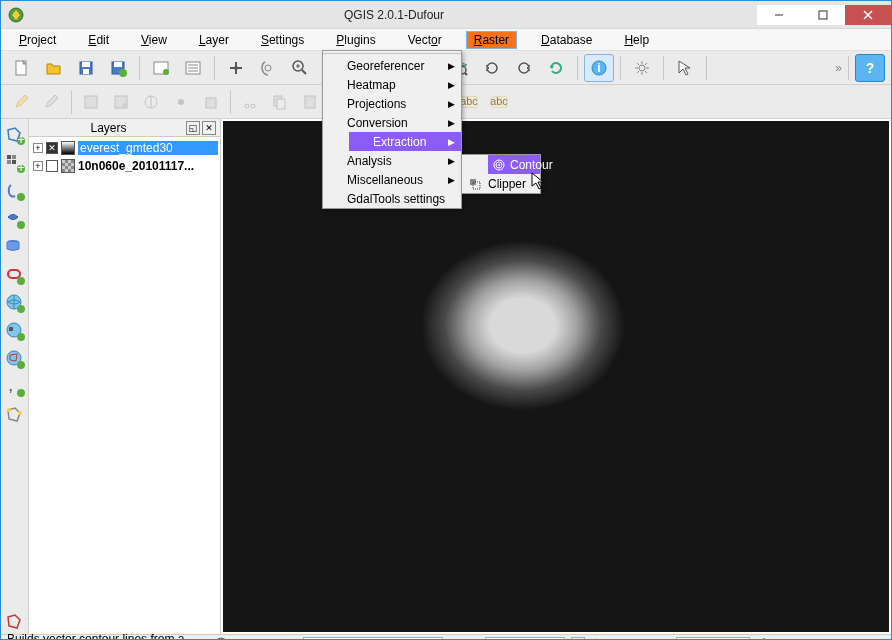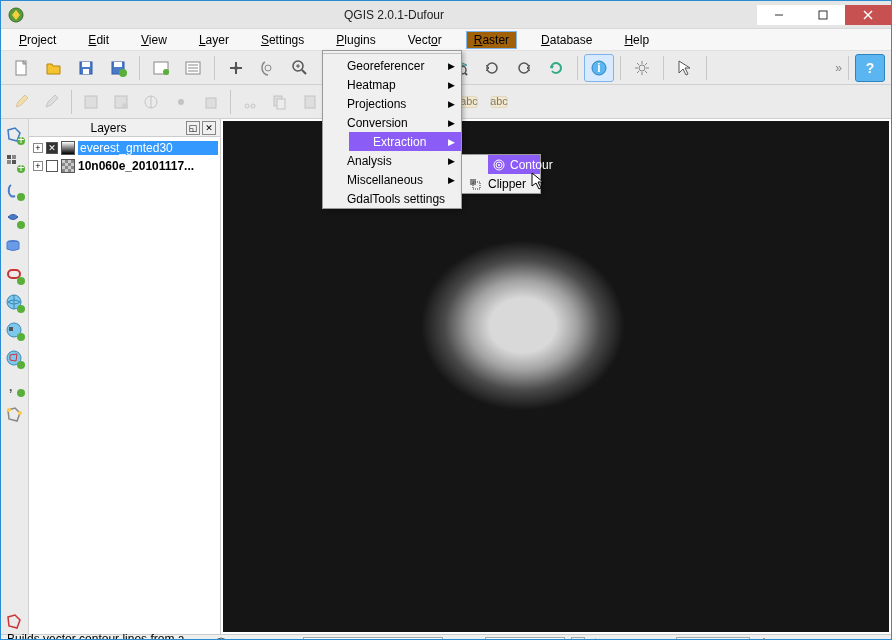--- a/index.html
+++ b/index.html
@@ -7,21 +7,21 @@
 .titlebar { height: 28px; background: #e5e5e5; display: flex; align-items: center; border-bottom: 1px solid #d9d9d9; }
 .titlebar .app-icon { width: 18px; height: 18px; margin: 0 6px; }
 .titlebar .title { flex: 1; text-align: center; color: #222; }
 .win-btns { display: flex; }
 .win-btn { width: 44px; height: 20px; display: flex; align-items: center; justify-content: center; cursor: default; }
 .win-btn.close { background: #c75050; color: #fff; width: 46px; height: 20px; }
 .win-btn.min, .win-btn.max { background: #fff; }
 .menubar { height: 22px; background: #f7f7f7; display: flex; align-items: center; padding: 0 10px; gap: 16px; border-bottom: 1px solid #e0e0e0; }
 .menu-item { padding: 2px 8px; cursor: default; }
 .menu-item .ul { text-decoration: underline; }
-.menu-item.active { background: #a16207; border: 1px solid #7eb4ea; padding: 1px 7px; }
+.menu-item.active { background: #f97316; border: 1px solid #7eb4ea; padding: 1px 7px; }
 .toolbar { height: 34px; background: #ebebeb; display: flex; align-items: center; padding: 2px 6px; gap: 2px; border-bottom: 1px solid #d0d0d0; }
 .tb-btn { width: 30px; height: 28px; display: flex; align-items: center; justify-content: center; border: 1px solid transparent; border-radius: 3px; cursor: default; }
 .tb-sep { width: 1px; height: 24px; background: #c8c8c8; margin: 0 4px; }
 .icon { width: 18px; height: 18px; display: inline-block; }
 .body-area { display: flex; height: 515px; }
 .side-toolbar { width: 28px; background: #ebebeb; border-right: 1px solid #d0d0d0; display: flex; flex-direction: column; align-items: center; gap: 4px; padding-top: 4px; }
 .side-btn { width: 24px; height: 24px; display: flex; align-items: center; justify-content: center; }
 .layers-panel { width: 192px; background: #22c55e; border-right: 1px solid #ccc; display: flex; flex-direction: column; }
 .layers-header { height: 18px; background: #f0f0f0; border-bottom: 1px solid #ccc; display: flex; align-items: center; padding: 0 4px; font-size: 11px; }
 .layers-header .title { flex: 1; text-align: center; }

